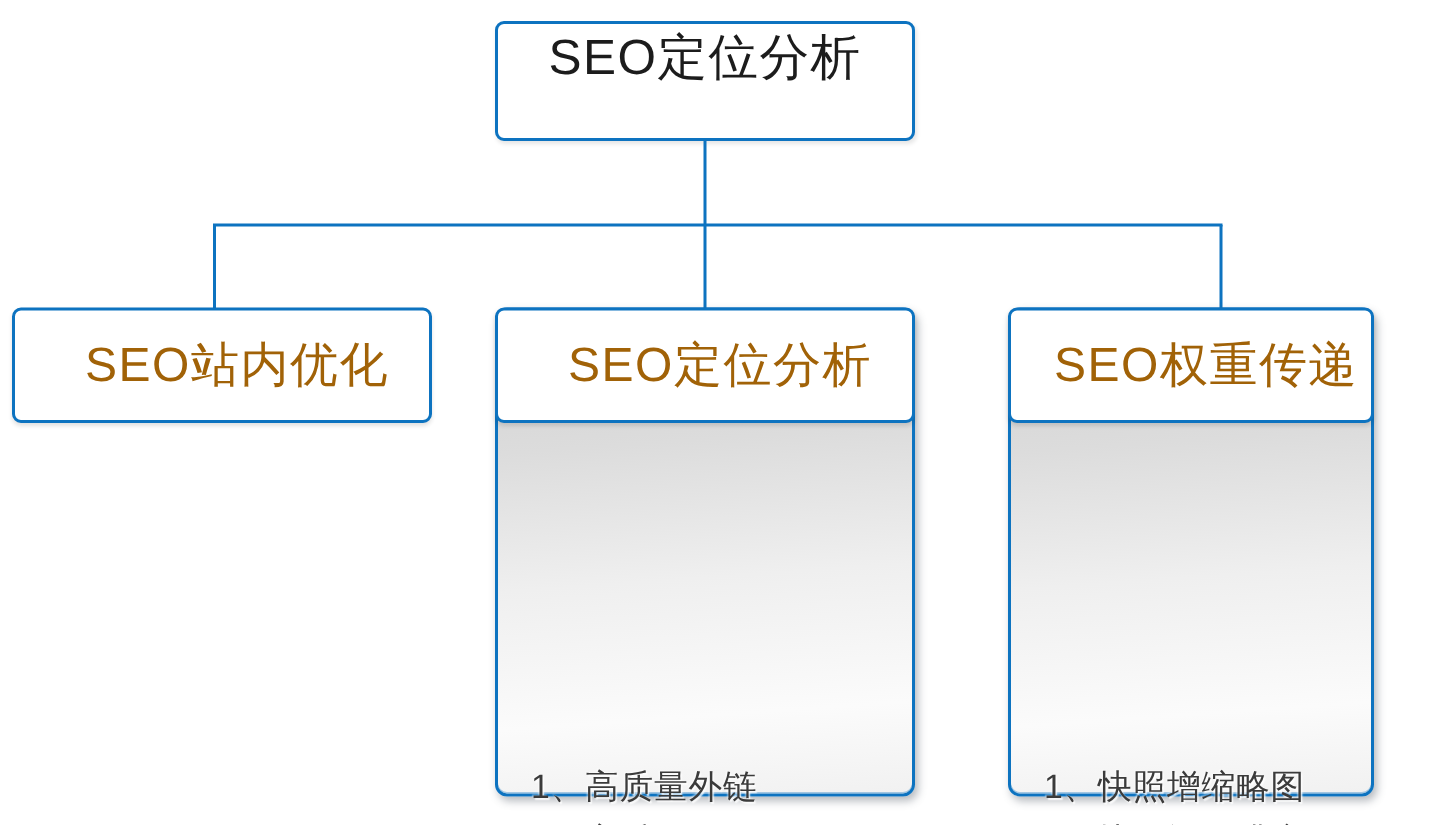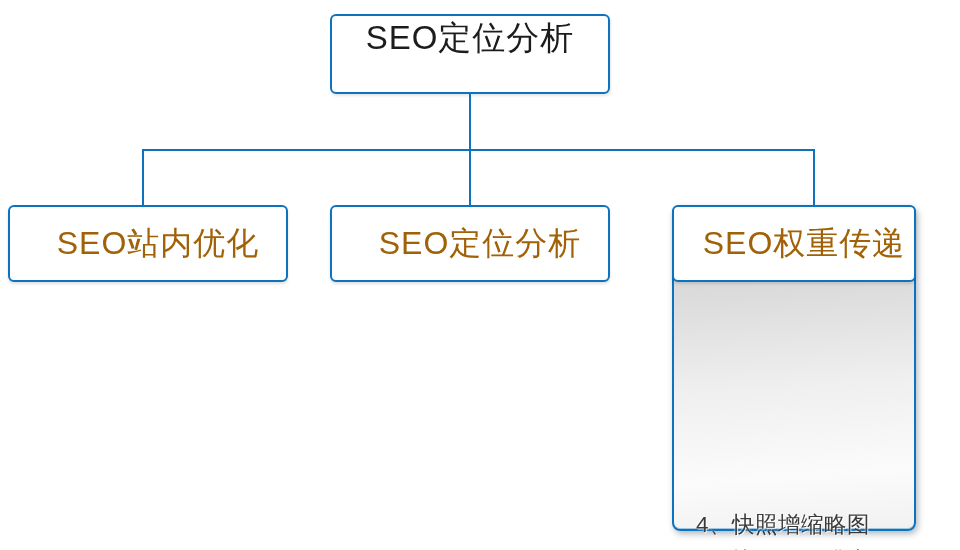--- a/index.html
+++ b/index.html
@@ -62,27 +62,34 @@
   <div class="line" style="left:469px;top:94px;width:2px;height:56px;"></div>
   <div class="line" style="left:142px;top:149px;width:673px;height:2px;"></div>
   <div class="line" style="left:142px;top:150px;width:2px;height:56px;"></div>
   <div class="line" style="left:469px;top:150px;width:2px;height:56px;"></div>
   <div class="line" style="left:813px;top:150px;width:2px;height:56px;"></div>
 
   <div class="branch-header col1">
     <span>SEO站内优化</span>
   </div>
 
+  <div class="branch-body col2">
+    <div class="branch-list">
+      <div class="list-item">1、高质量外链</div>
+      <div class="list-item">2、高质量友链</div>
+
+    </div>
+  </div>
   <div class="branch-header col2">
     <span>SEO定位分析</span>
   </div>
 
   <div class="branch-body col3">
     <div class="branch-list">
-      <div class="list-item">4、快照增缩略图</div>
+      <div class="list-item">1、快照增缩略图</div>
       <div class="list-item">2、快照评级排序</div>
 
     </div>
   </div>
   <div class="branch-header col3">
     <span>SEO权重传递</span>
   </div>
 
 </div>
 

